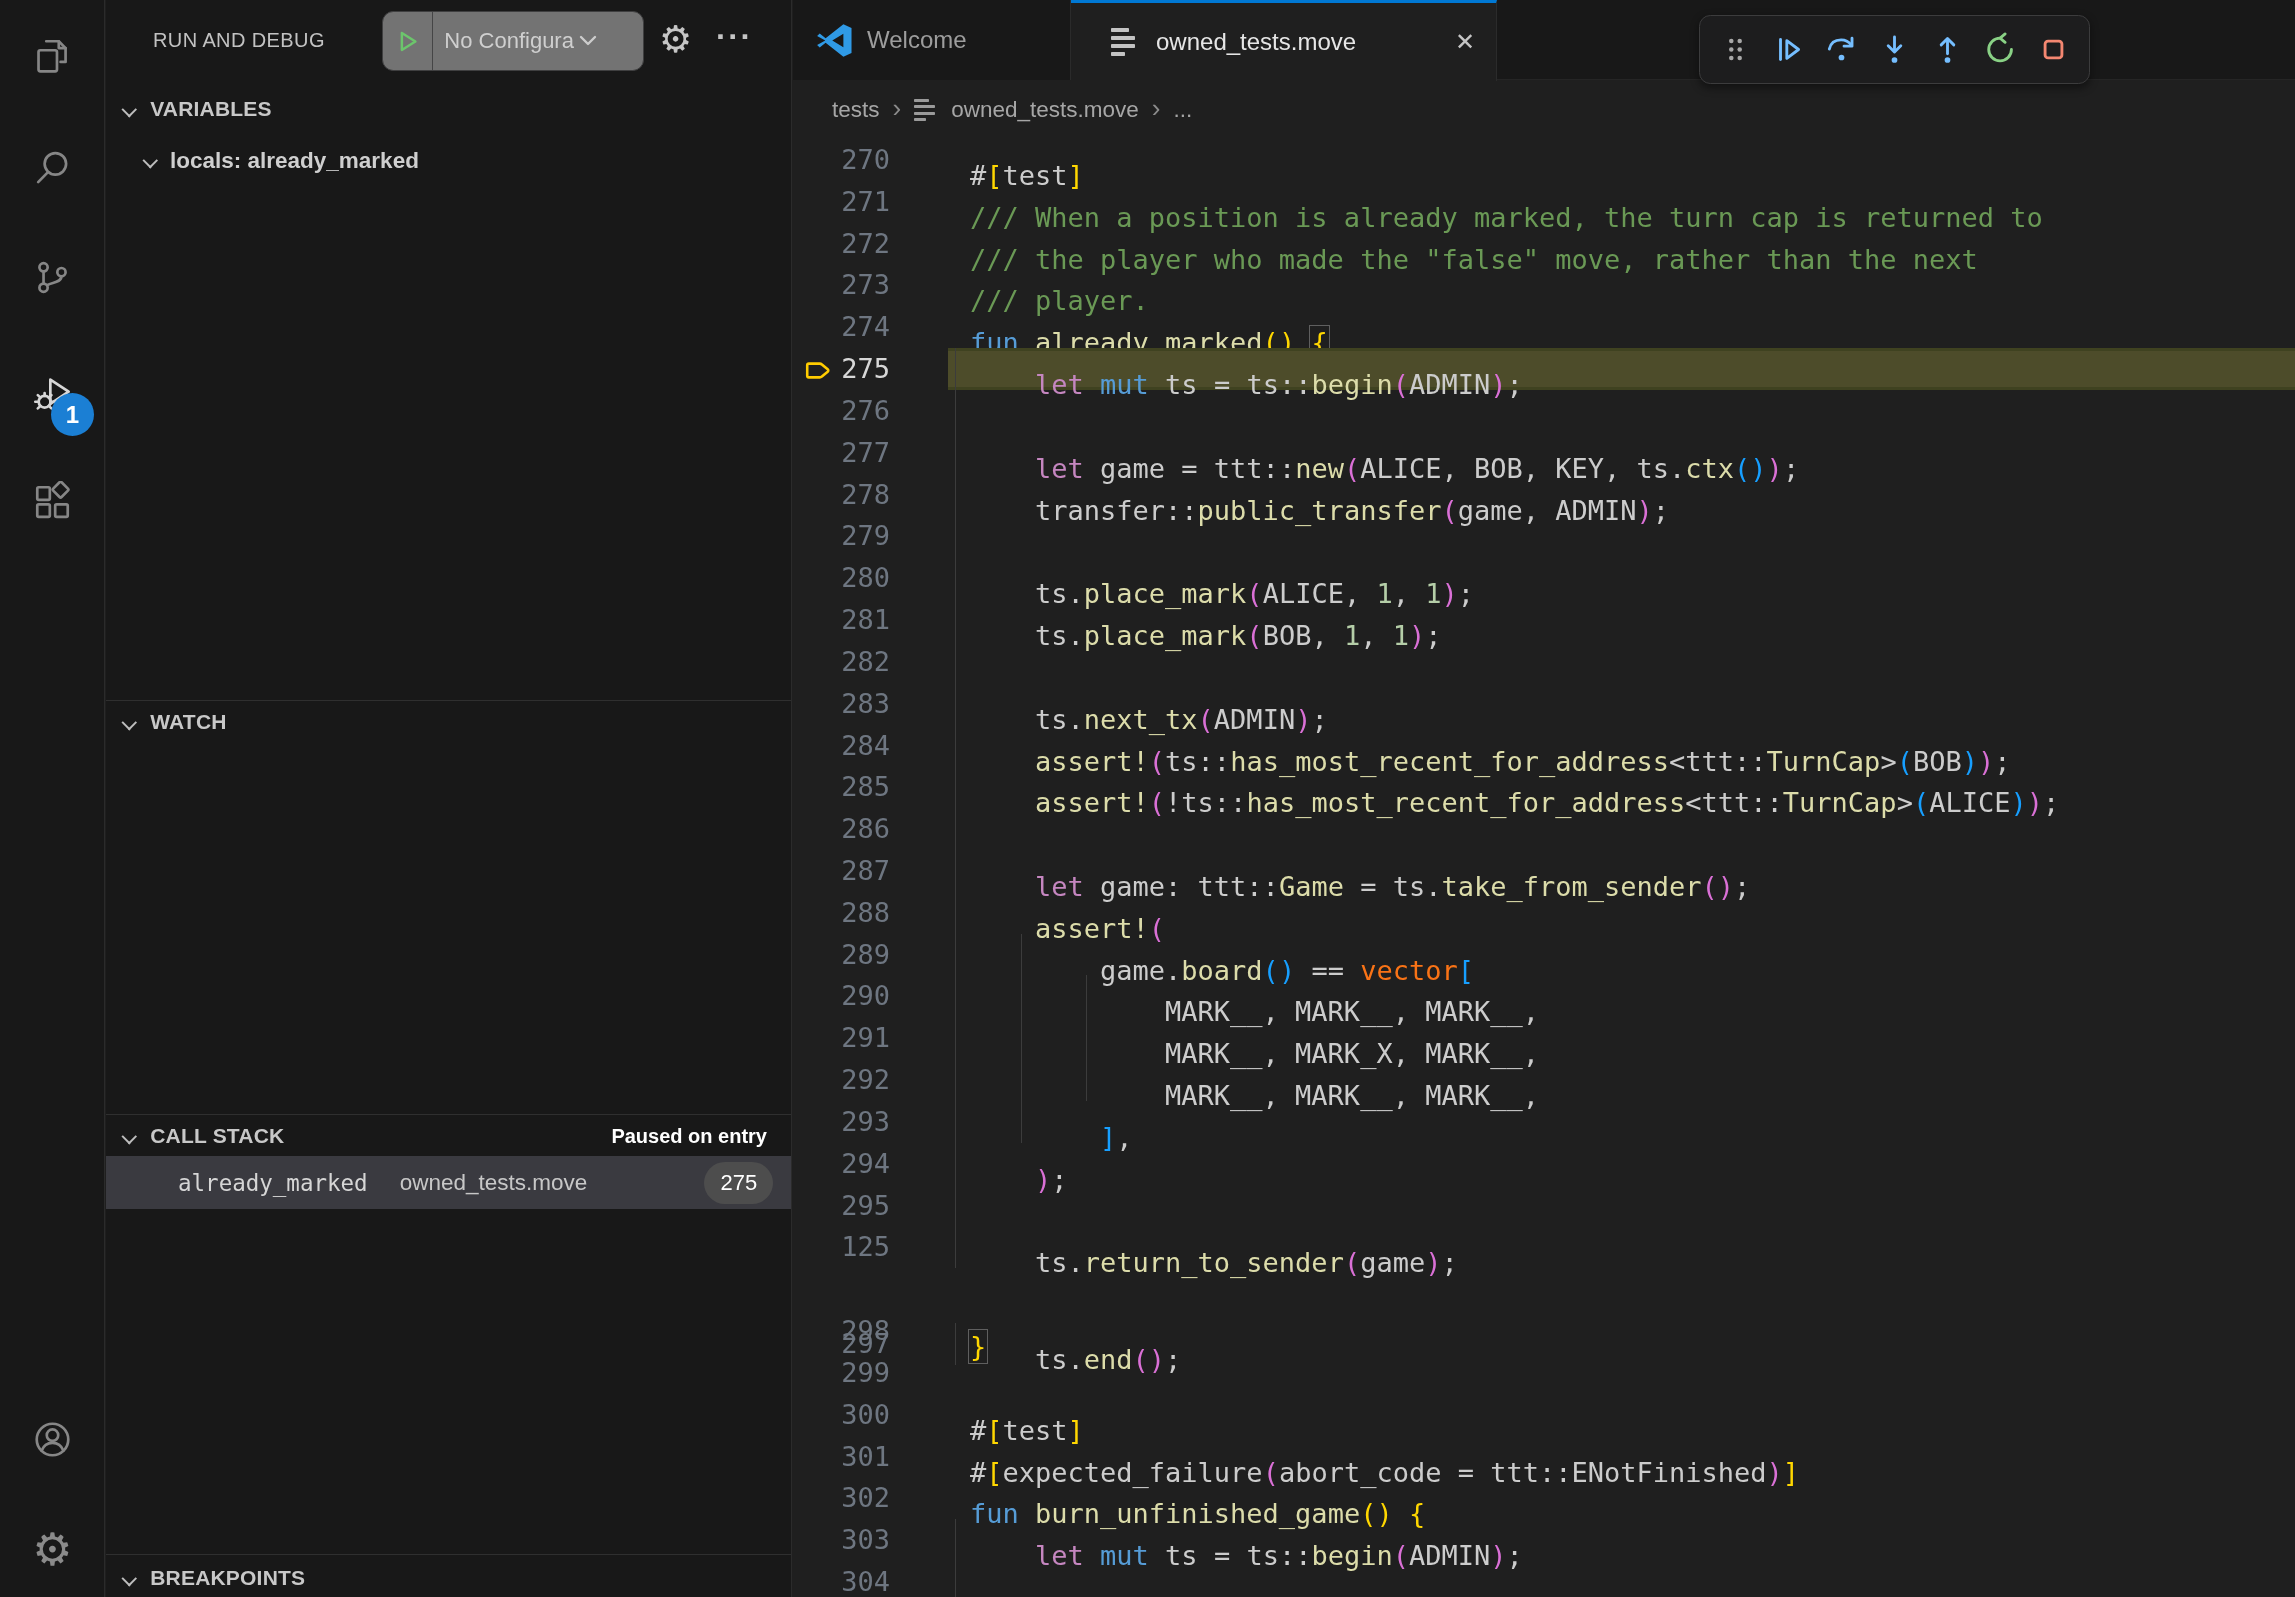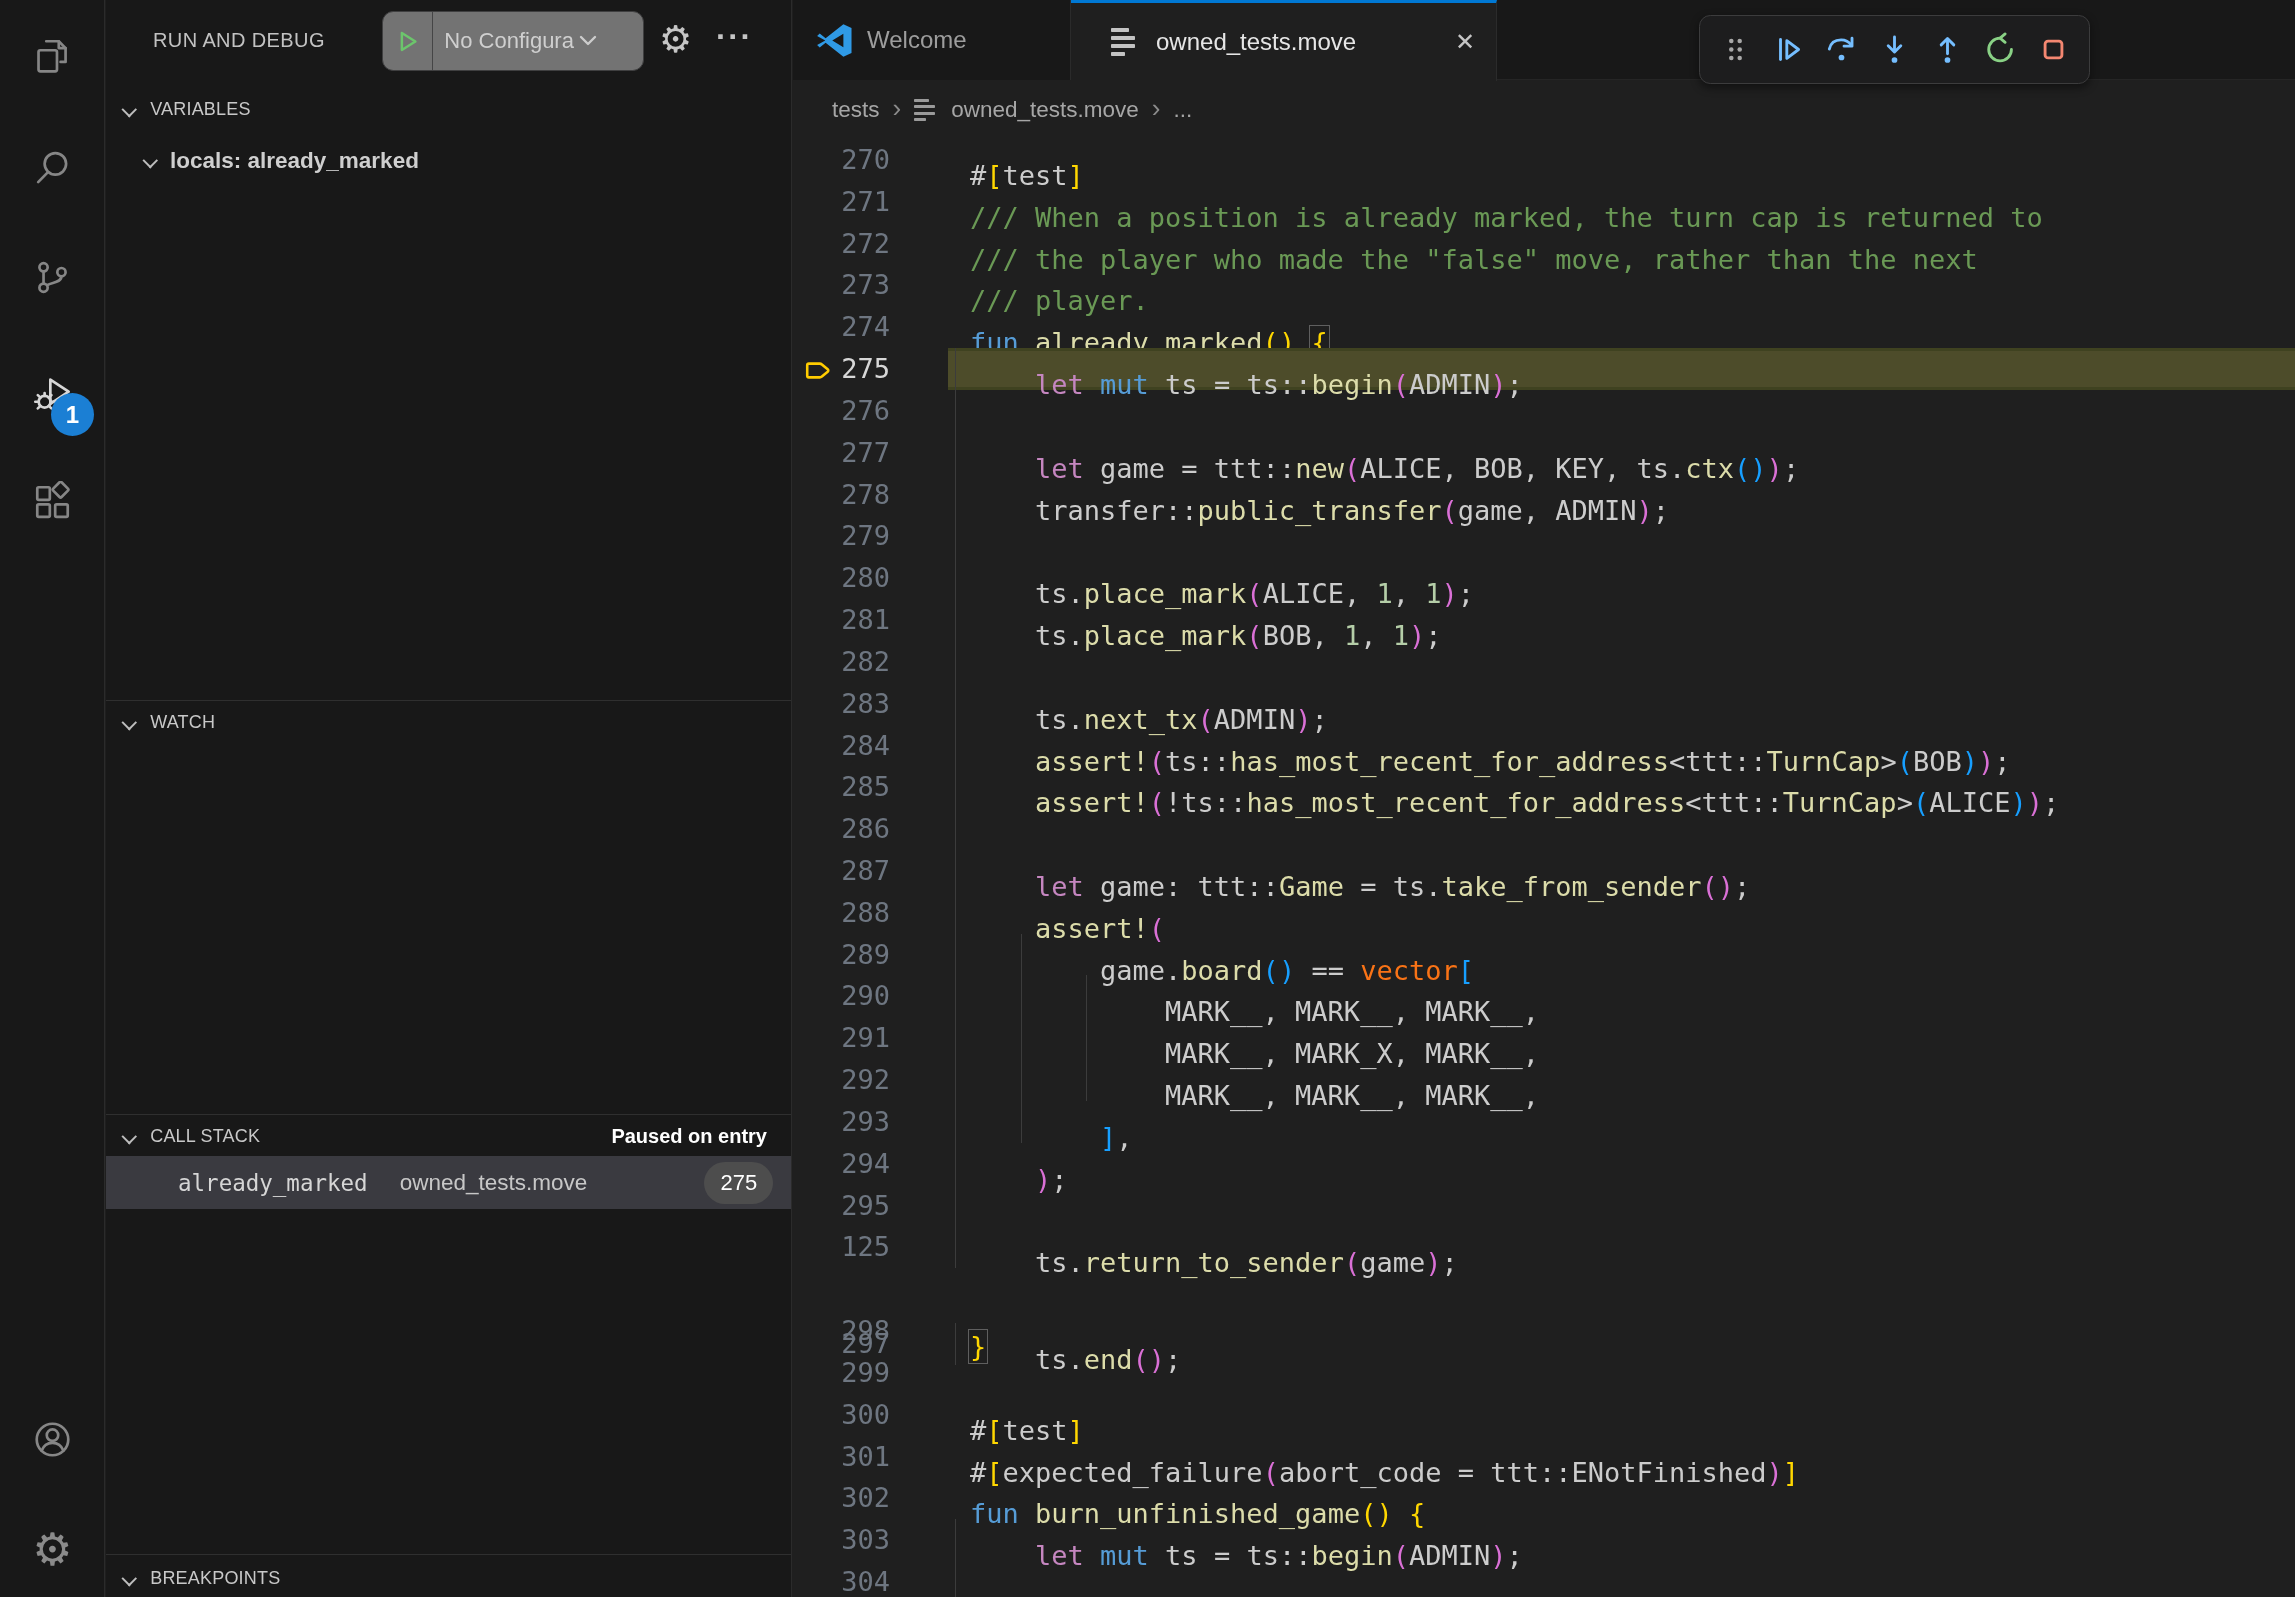--- a/index.html
+++ b/index.html
@@ -27,21 +27,21 @@
   .sb-header{position:absolute;left:0;top:0;width:100%;height:80px;}
   .sb-title{position:absolute;left:47px;top:29px;font-size:20px;letter-spacing:0.4px;color:#c2c2c2;}
   .cfg-btn{position:absolute;left:276px;top:11.3px;width:262px;height:60px;background:#737373;border:0.8px solid #3f3f40;border-radius:11.3px;display:flex;align-items:center;overflow:hidden;}
   .cfg-play{width:50px;display:flex;align-items:center;justify-content:center;border-right:0.8px solid #454546;height:100%;flex:0 0 auto;}
   .cfg-label{margin-left:11.3px;font-size:22px;color:#cfcfcf;white-space:nowrap;overflow:hidden;max-width:143px;}
   .cfg-chev{margin-left:1.6px;flex:0 0 auto;}
   .sb-gear{position:absolute;left:553px;top:19.3px;font-size:37px;line-height:42px;color:#c5c5c5;}
   .sb-dots{position:absolute;left:610px;top:17.7px;font-size:32px;font-weight:700;color:#c5c5c5;letter-spacing:1.6px;}
   .chev{display:inline-block;width:10.5px;height:10.5px;border-right:2px solid #bdbdbd;border-bottom:2px solid #bdbdbd;transform:rotate(45deg);flex:0 0 auto;}
   .section-head{position:absolute;left:0;width:100%;height:42px;display:flex;align-items:center;gap:16px;padding-left:17.7px;}
-  .section-head .label{font-size:18px;font-weight:400;color:#c8c8c8;letter-spacing:0.2px;}
+  .section-head .label{font-size:21px;font-weight:700;color:#c8c8c8;letter-spacing:0.2px;}
   .sb-divider{position:absolute;left:0;width:100%;height:0.8px;background:#2f2f2f;}
   .tree-row{position:absolute;left:0;width:100%;height:45px;display:flex;align-items:center;gap:14.5px;padding-left:39px;}
   .tree-row .label{font-size:22.5px;font-weight:700;color:#cfcfcf;}
   .paused{position:absolute;right:24px;top:0;height:42px;display:flex;align-items:center;font-size:20px;font-weight:700;color:#fff;}
   .stack-row{position:absolute;left:0;width:100%;height:53px;background:#3a3a40;display:flex;align-items:center;}
   .stack-fn{margin-left:72px;font-family:"DejaVu Sans Mono",monospace;font-size:22.5px;color:#d6d6d6;}
   .stack-file{margin-left:32px;font-size:22.5px;color:#c7c7c7;}
   .stack-badge{position:absolute;right:17.7px;top:5.6px;min-width:69px;height:42px;border-radius:21px;background:#4d4d4d;color:#fff;font-size:22px;display:flex;align-items:center;justify-content:center;padding:0 14.5px;}
 
   

